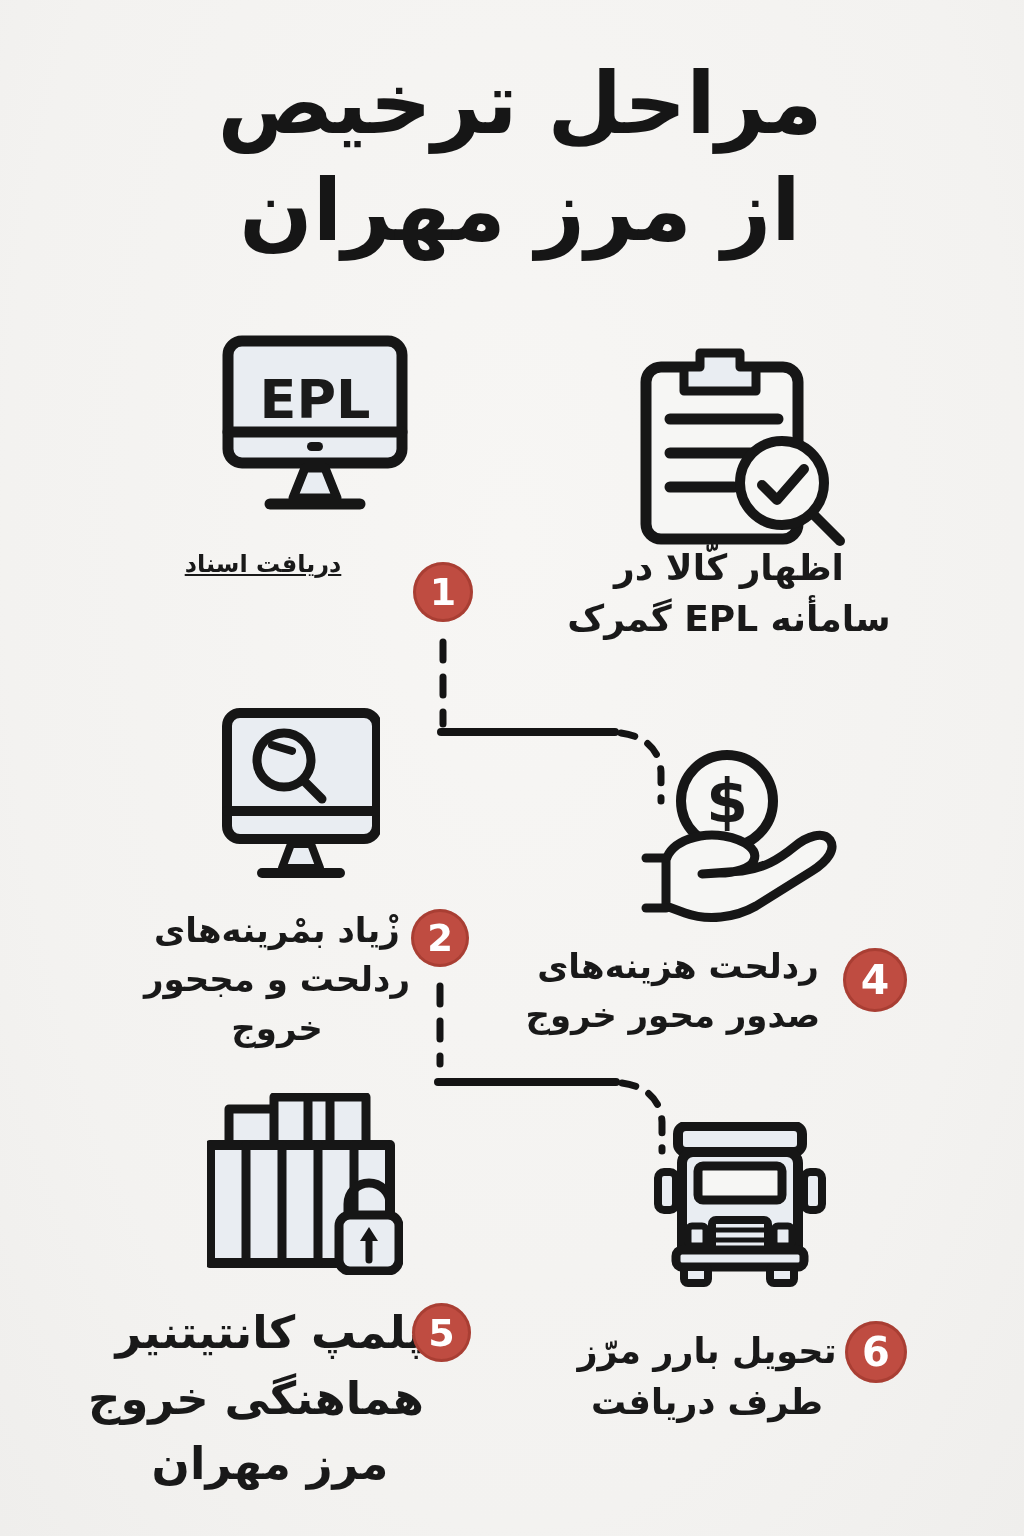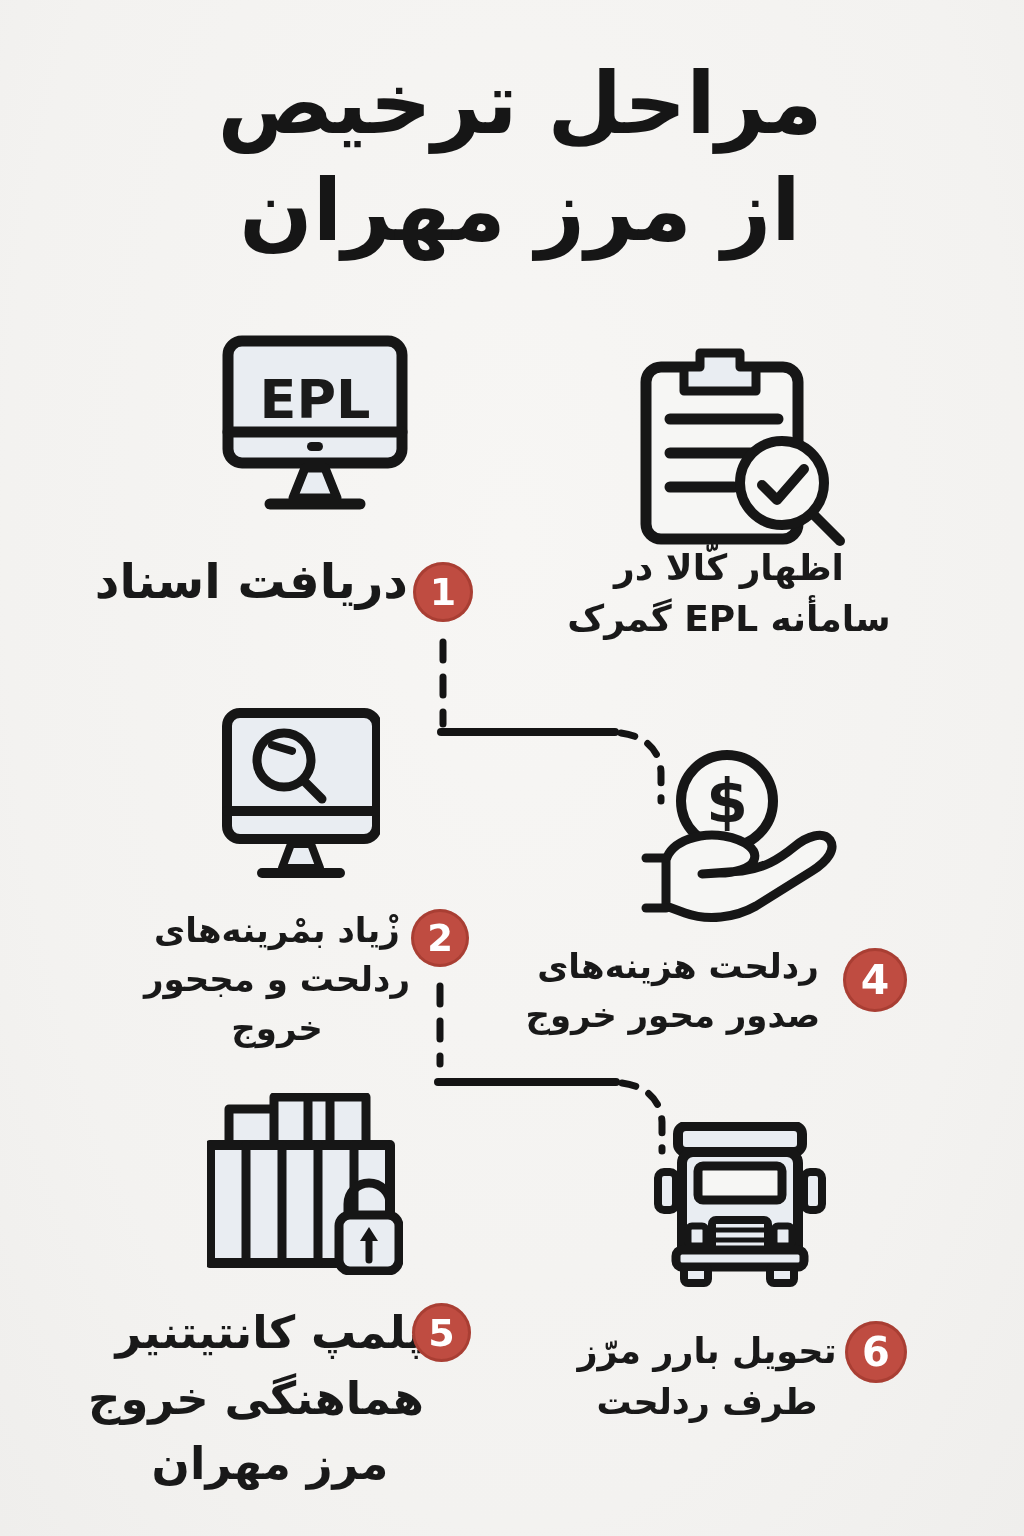--- a/index.html
+++ b/index.html
@@ -22,21 +22,21 @@
   .title{
     position:absolute;top:50px;left:0;width:1024px;
     text-align:center;font-weight:bold;font-size:86px;line-height:1.24;
     color:var(--color-ink);letter-spacing:-1px;padding-left:8px;
   }
   .step-text{
     position:absolute;direction:rtl;text-align:center;
     font-weight:bold;color:#191919;
   }
   .step-text div{white-space:nowrap;}
-  .t1{left:118px;top:548px;width:290px;font-size:48px;line-height:1.40;}
+  .t1{left:118px;top:548px;width:290px;font-size:24px;line-height:1.40;text-decoration:underline;}
   .tdecl{left:543px;top:542px;width:372px;font-size:36px;line-height:1.42;}
   .t2{left:126px;top:906px;width:302px;font-size:34px;line-height:1.44;}
   .t4{left:536px;top:942px;width:284px;font-size:34px;line-height:1.44;}
   .t5{left:116px;top:1300px;width:308px;font-size:45px;line-height:1.46;text-align:center;}
   .t6{left:563px;top:1312px;width:288px;font-size:35px;line-height:1.46;margin-top:14px;}
   .badge{
     position:absolute;border-radius:50%;
     background:var(--color-badge);color:var(--color-badge_text);
     display:flex;align-items:center;justify-content:center;
     font-weight:bold;
@@ -174,19 +174,19 @@
     <rect class="st" x="126" y="104" width="18" height="20" rx="4" stroke-width="7"></rect>
     <rect class="fl" x="64" y="98" width="56" height="30" rx="4" stroke-width="8"></rect>
     <line class="st" x1="67" y1="108" x2="117" y2="108" stroke-width="5"></line>
     <line class="st" x1="67" y1="118" x2="117" y2="118" stroke-width="5"></line>
     <rect class="fl" x="28" y="128" width="128" height="17" rx="6" stroke-width="9"></rect>
     <rect class="fl" x="36" y="145" width="24" height="16" rx="4" stroke-width="8"></rect>
     <rect class="fl" x="122" y="145" width="24" height="16" rx="4" stroke-width="8"></rect>
   </svg>
   <div class="step-text t6">
     <div>تحویل بارر مرّز</div>
-    <div>طرف ردلحت</div>
+    <div>طرف دریافت</div>
   </div>
   <div class="badge b6">
     <span>6</span>
   </div>
 
 </div>
 
 </body></html>

